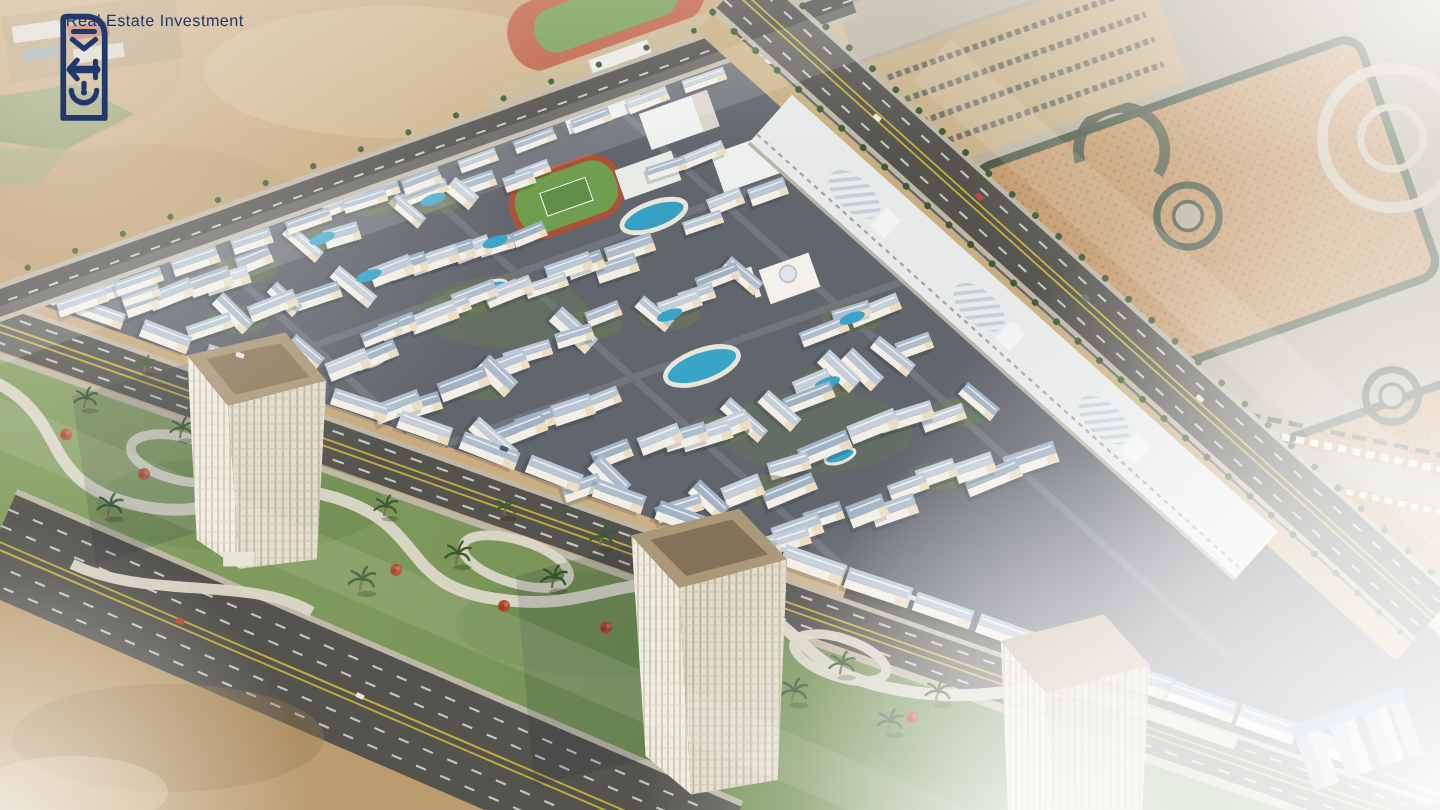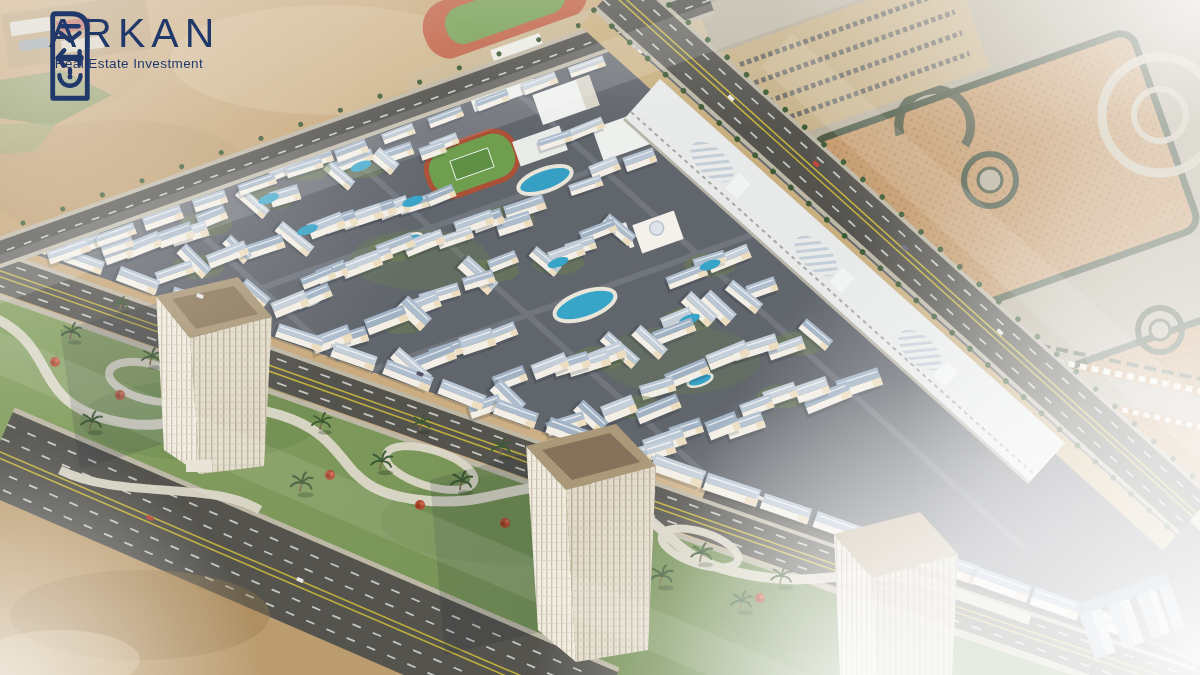--- a/index.html
+++ b/index.html
@@ -1473,17 +1473,16 @@
       <path d="M17,19 H35"></path>
       <path d="M16,26 L26,34 L36,26"></path>
       <path d="M15,52 H37" stroke-width="6.5"></path>
       <path d="M20,44 L13,52 L20,60"></path>
       <path d="M36,45 V59"></path>
       <path d="M26,64 V68"></path>
       <path d="M15,70 A11,11 0 0 0 37,70"></path>
     </g>
     <circle cx="26" cy="72" r="2.6" fill="var(--p-navy,#21386b)" stroke="none"></circle>
   </svg>
-  <div class="name">ARKAN</div>
   <div class="tagline">Real Estate Investment</div>
 </div>
 
 </div>
 
 </body></html>

